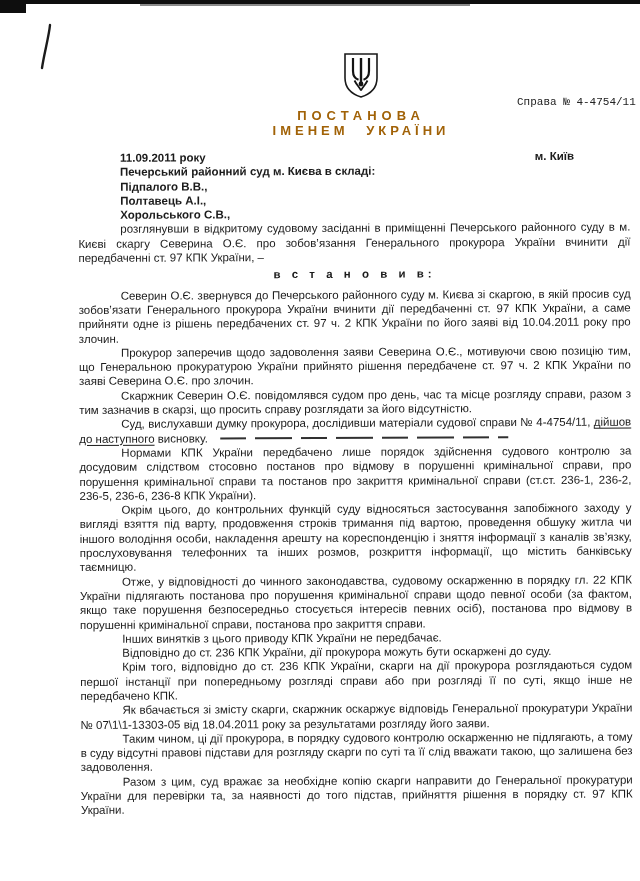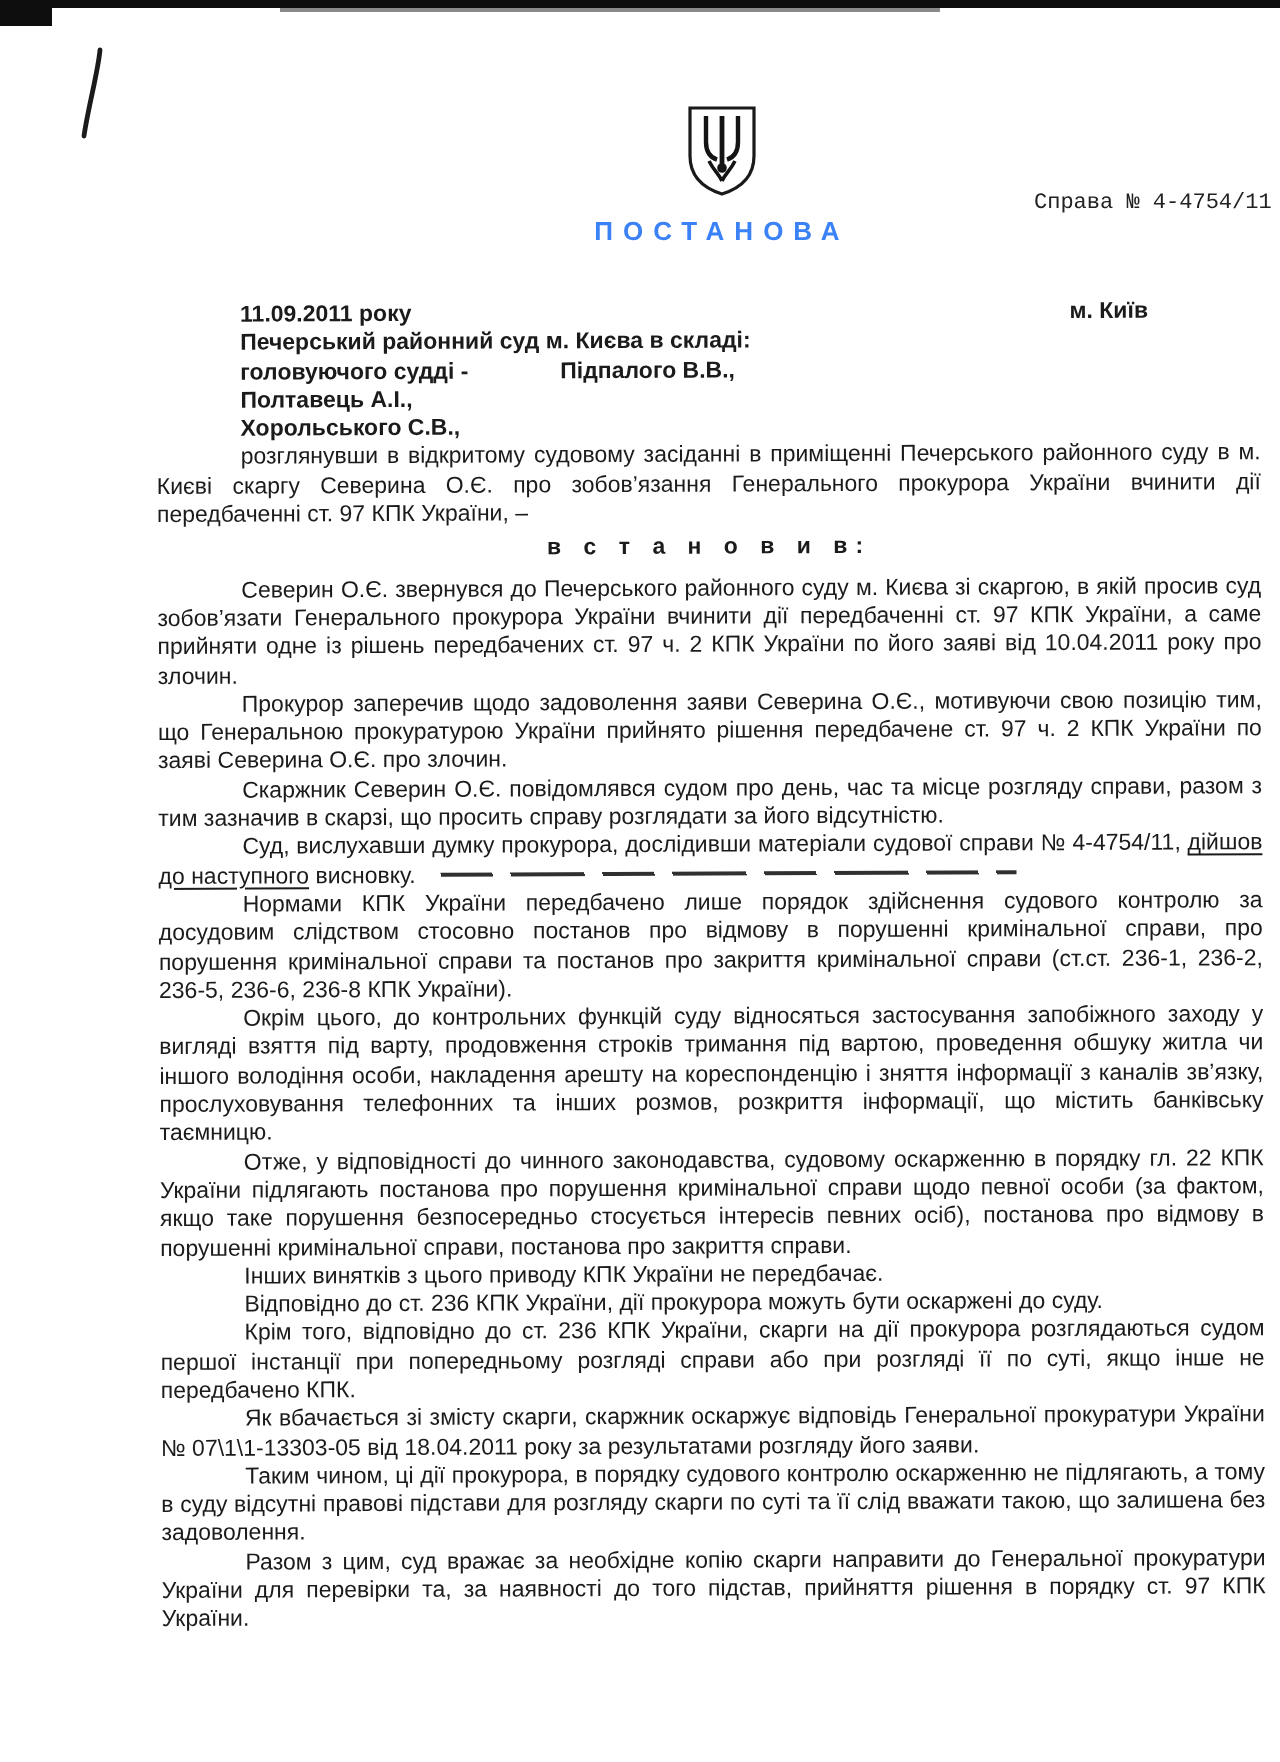--- a/index.html
+++ b/index.html
@@ -13,21 +13,21 @@
   }
   
   .scan-strip-top{position:absolute;top:0;left:0;width:640px;height:4px;background:#0e0e0e;}
   .scan-strip-top2{position:absolute;top:4px;left:140px;width:330px;height:2px;background:#2a2a2a;opacity:.55;}
   .scan-corner-block{position:absolute;top:0;left:0;width:26px;height:13px;background:#0e0e0e;}
   .pen-mark{position:absolute;left:36px;top:22px;width:20px;height:50px;}
   
   .emblem{position:absolute;left:342px;top:52px;width:38px;height:47px;}
   
   .case-number{position:absolute;left:517px;top:96px;font-size:11px;color:#222;white-space:nowrap;font-family:Liberation Mono, monospace;}
-  .title-block{position:absolute;top:109px;left:82px;right:0;text-align:center;font-weight:bold;color:#3b82f6;}
+  .title-block{position:absolute;top:109px;left:82px;right:0;text-align:center;font-weight:bold;color:#a16207;}
   .doc-title{font-size:13px;letter-spacing:5px;line-height:14px;}
   .doc-subtitle{font-size:13px;letter-spacing:4px;word-spacing:10px;line-height:15px;}
   
   .doc-body{
     position:absolute;top:151px;left:78px;width:552px;
     font-size:11.5px;line-height:14.3px;color:#1b1b1b;
     transform:rotate(-0.25deg);transform-origin:0 0;
   }
   .date-row{display:flex;font-weight:bold;padding-left:42px;}
   .city{margin-left:auto;margin-right:56px;}
@@ -64,31 +64,31 @@
     <path d="M27,6 V19 C27,24.5 24.5,26.8 21.5,27.8" fill="none" stroke="#141414" stroke-width="2.2"></path>
     <path d="M12.5,28.5 C15,33.5 17.5,35 19,38.5" fill="none" stroke="#141414" stroke-width="1.8"></path>
     <path d="M25.5,28.5 C23,33.5 20.5,35 19,38.5" fill="none" stroke="#141414" stroke-width="1.8"></path>
     <circle cx="19" cy="32" r="2.4" fill="#141414"></circle>
   </svg>
 </div>
 
 <div class="case-number">Справа № 4-4754/11</div>
 <div class="title-block">
   <div class="doc-title">ПОСТАНОВА</div>
+  <div class="doc-subtitle">ІМЕНЕМ УКРАЇНИ</div>
 </div>
 
 <div class="doc-body">
   <div class="date-row">
     <span>11.09.2011 року</span>
     <span class="city">м. Київ</span>
   </div>
   <div class="court-line">Печерський районний суд м. Києва в складі:</div>
 
   <div class="comp-row">
-    <span class="comp-role">головуючого судді -</span>
     <span>Підпалого В.В.,</span>
   </div>
   <div class="comp-row">
     <span>Полтавець А.І.,</span>
   </div>
   <div class="comp-row">
     <span>Хорольського С.В.,</span>
   </div>
 
   <p class="preamble">розглянувши в відкритому судовому засіданні в приміщенні Печерського районного суду в м. Києві скаргу Северина О.Є. про зобов’язання Генерального прокурора України вчинити дії передбаченні ст. 97 КПК України, –</p>

